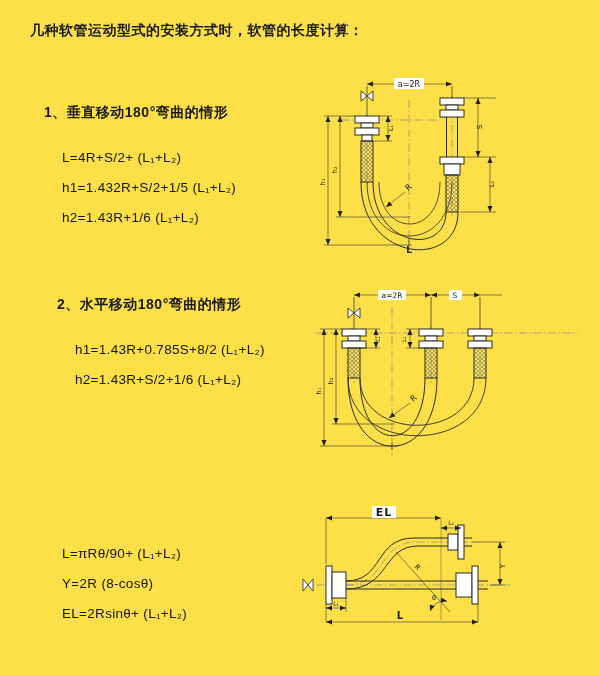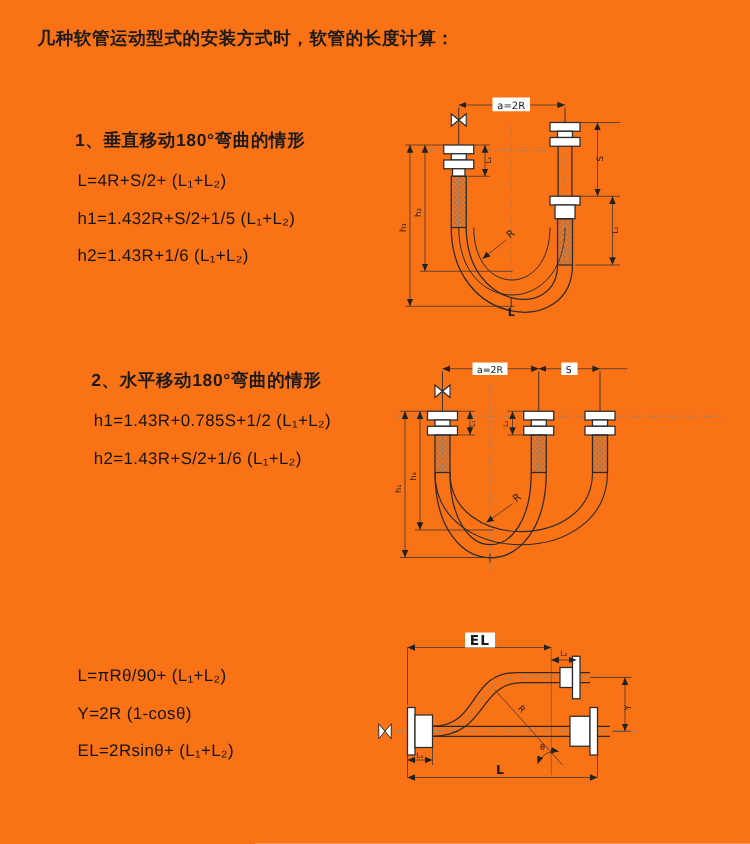--- a/index.html
+++ b/index.html
@@ -1,27 +1,27 @@
 <!DOCTYPE html>
 <html><head>
 <meta charset="utf-8">
 <style>
   * { margin:0; padding:0; box-sizing:border-box; }
   body { background:#e8e8e8; font-family:"Liberation Sans","DejaVu Sans",sans-serif; }
   .page {
-    position:relative; width:600px; height:675px; background:#f97316;
+    position:relative; width:600px; height:675px; background:#fde047;
     overflow:hidden; color:#111;
   }
   .title {
     position:absolute; left:30px; top:22px;
     font-size:14px; font-weight:bold; letter-spacing:.5px; color:#1a1a1a;
   }
   .section { position:absolute; }
-  .sec-heading { font-size:14px; font-weight:bold; letter-spacing:.5px; color:#1a1a1a;margin-left:16px; }
-  .formulas { margin-top:8px; padding-left:18px; }
+  .sec-heading { font-size:14px; font-weight:bold; letter-spacing:.5px; color:#1a1a1a; }
+  .formulas { margin-top:21px; padding-left:18px; }
   .formula { font-size:13.5px; line-height:30px; letter-spacing:.3px; color:#141414; font-weight:500; }
   .diagram { position:absolute; }
   svg text { font-family:"DejaVu Sans","Liberation Sans",sans-serif; fill:#1a1a1a; }
   #sec1 { left:44px; top:104px; }
   #sec2 { left:57px; top:296px; }
   #sec3 { left:44px; top:518px; }
   #dia1 { left:312px; top:70px; }
   #dia2 { left:310px; top:283px; }
   #dia3 { left:298px; top:500px; }
 </style>
@@ -37,29 +37,29 @@
     <div class="formulas">
       <div class="formula">L=4R+S/2+ (L₁+L₂)</div>
       <div class="formula">h1=1.432R+S/2+1/5 (L₁+L₂)</div>
       <div class="formula">h2=1.43R+1/6 (L₁+L₂)</div>
     </div>
   </div>
 
   <div class="section" id="sec2">
     <div class="sec-heading">2、水平移动180°弯曲的情形</div>
     <div class="formulas">
-      <div class="formula">h1=1.43R+0.785S+1/2 (L₁+L₂)</div>
+      <div class="formula">h1=1.43R+0.785S+8/2 (L₁+L₂)</div>
       <div class="formula">h2=1.43R+S/2+1/6 (L₁+L₂)</div>
     </div>
   </div>
 
   <div class="section" id="sec3">
     <div class="formulas">
       <div class="formula">L=πRθ/90+ (L₁+L₂)</div>
-      <div class="formula">Y=2R (1-cosθ)</div>
+      <div class="formula">Y=2R (8-cosθ)</div>
       <div class="formula">EL=2Rsinθ+ (L₁+L₂)</div>
     </div>
   </div>
 
   <svg class="diagram" id="dia1" width="265" height="185" viewBox="0 0 265 185">
     <defs>
       <pattern id="br1" width="4" height="4" patternUnits="userSpaceOnUse">
         <path d="M0,4 L4,0 M0,0 L4,4" stroke="#777" stroke-width="0.6"></path>
       </pattern>
       <marker id="ar1" viewBox="0 0 8 8" refX="7" refY="4" markerWidth="7" markerHeight="7" orient="auto-start-reverse" markerUnits="userSpaceOnUse">

